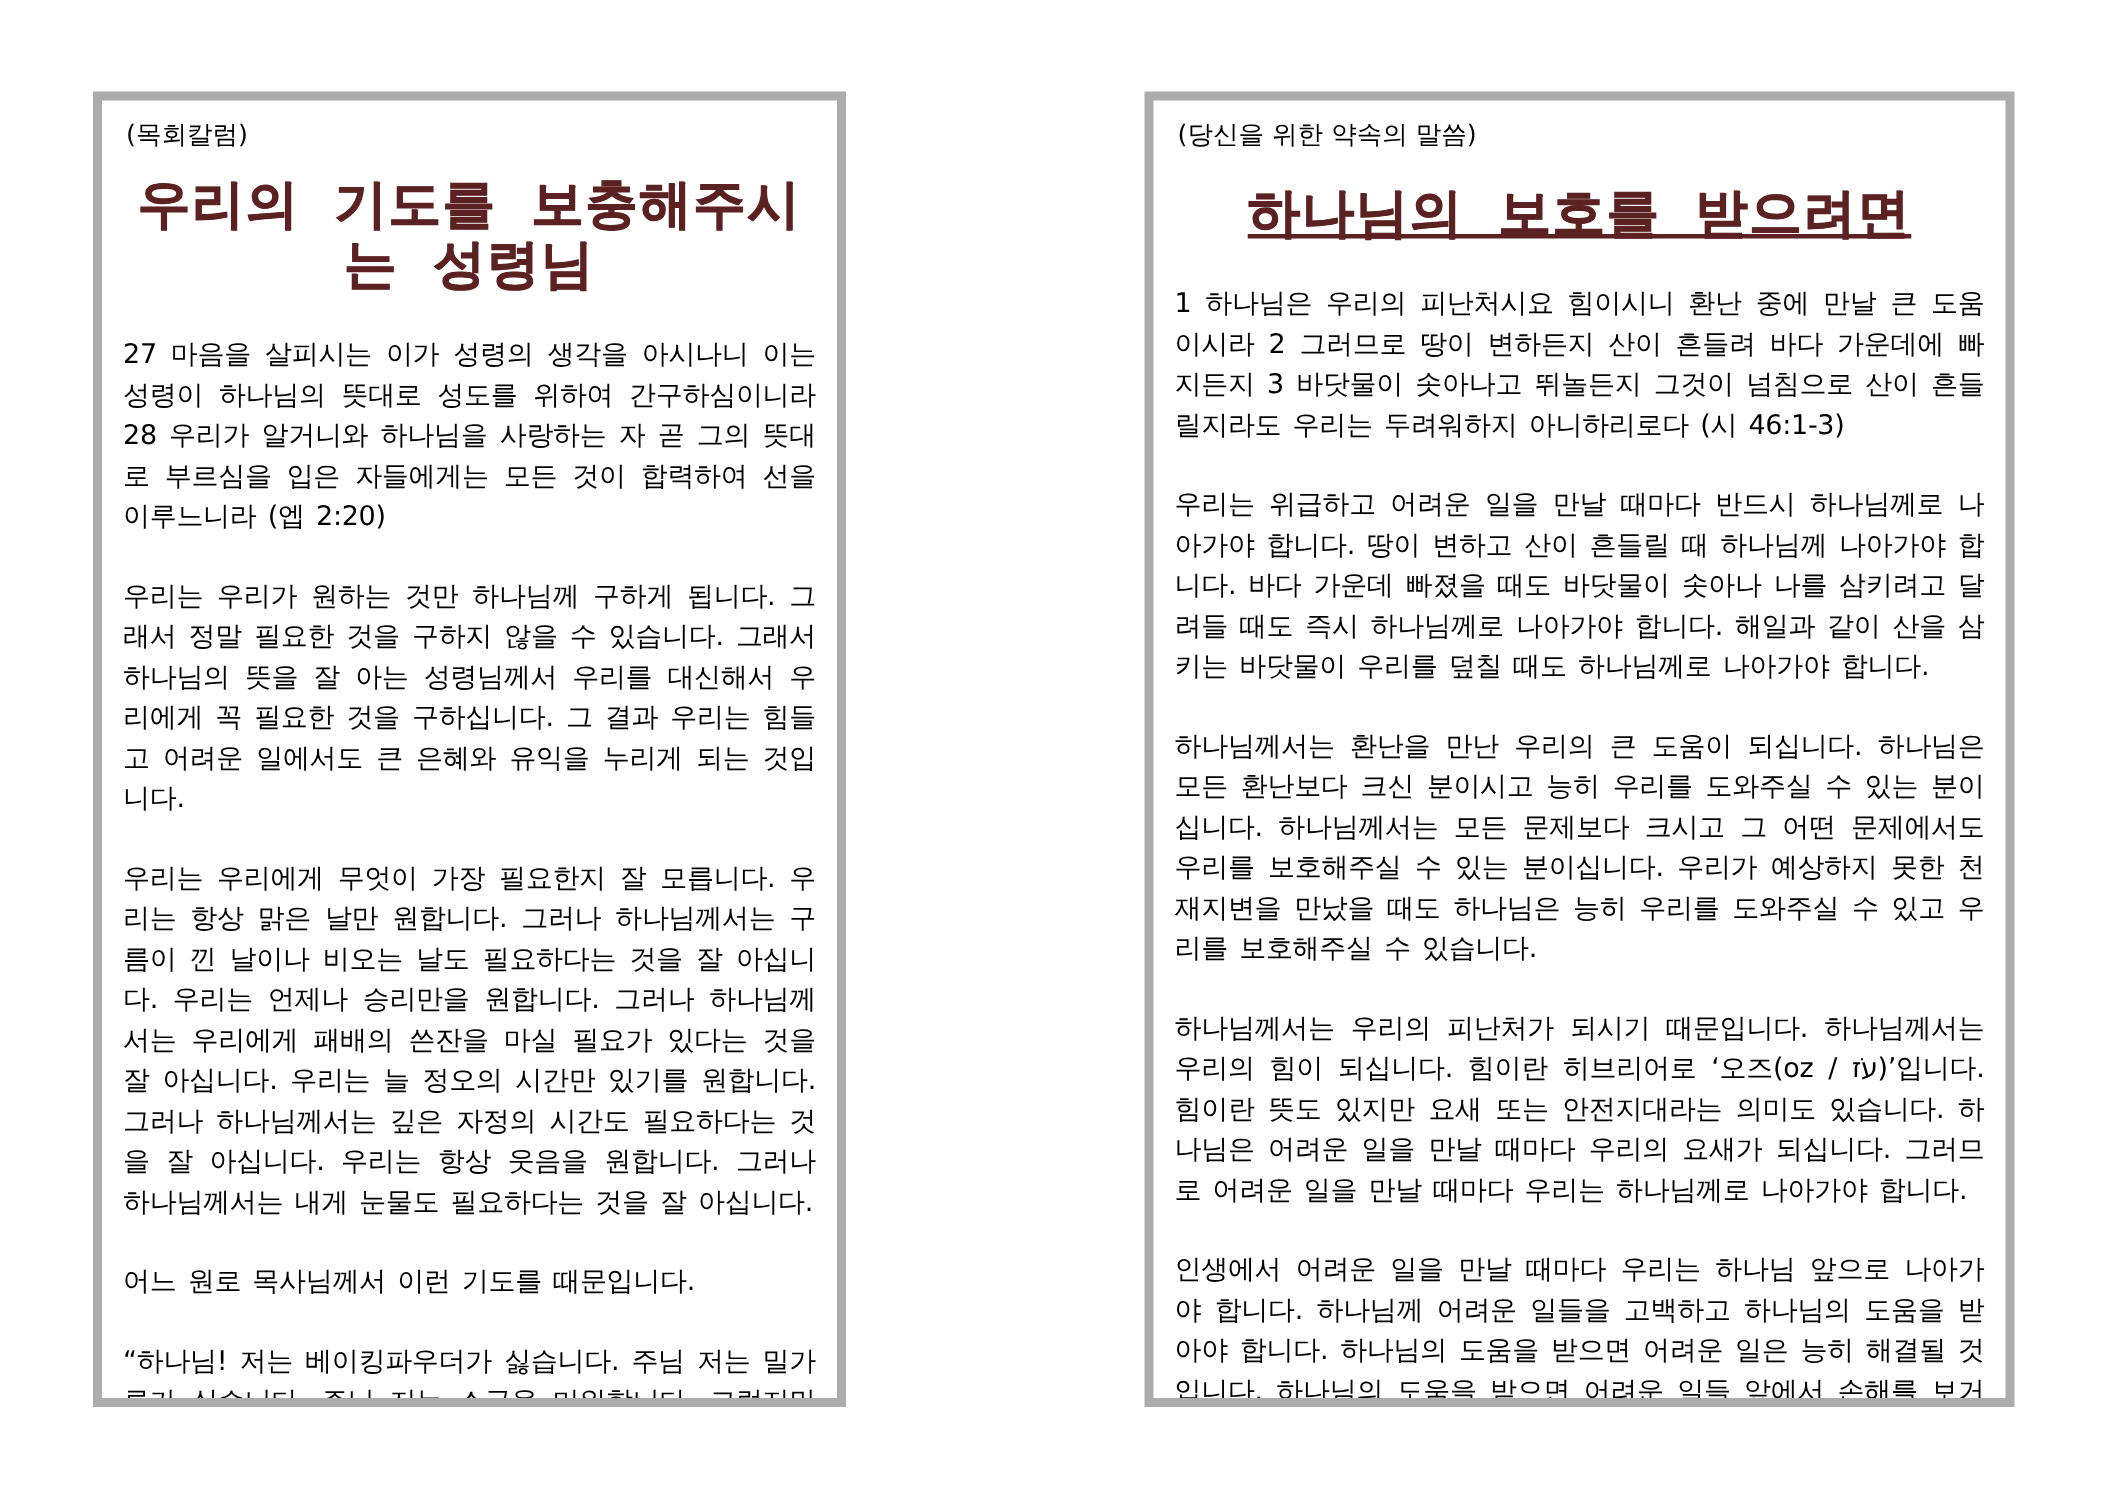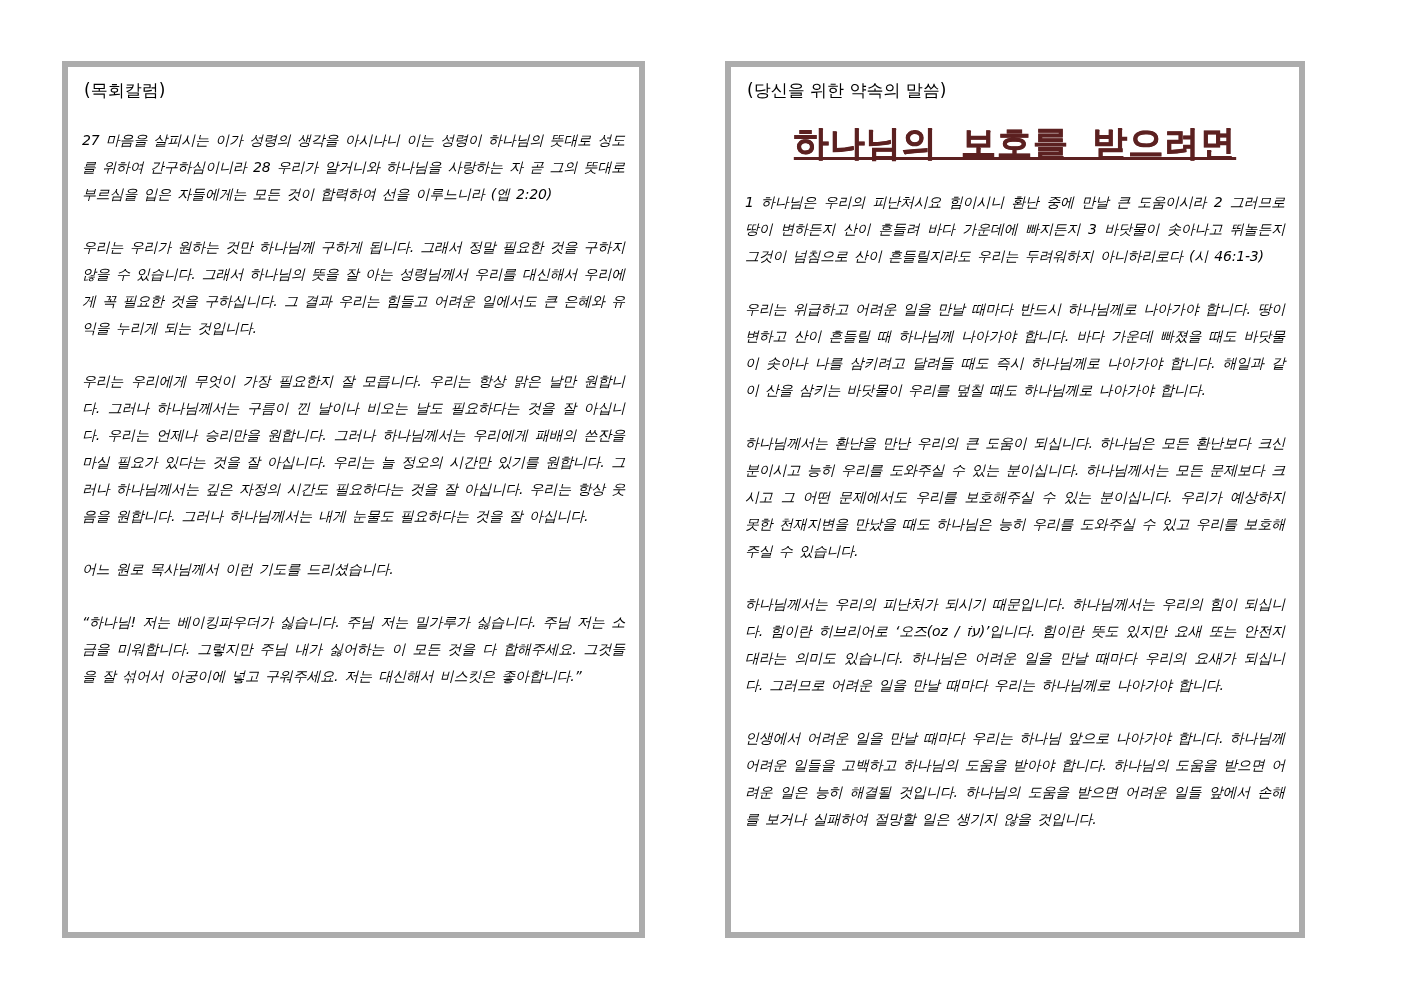--- a/index.html
+++ b/index.html
@@ -18,22 +18,22 @@
   .page {
     position: absolute;
     top: 61px;
     height: 877px;
     background: #ffffff;
     border: 6px solid #acacac;
     box-sizing: border-box;
     padding: 8px 14px 10px 14px;
     overflow: hidden;
   }
-  .page-left  { left: 62px;  width: 583px; }
-  .page-right { left: 725px; width: 580px; }
+  .page-left  { left: 62px;  width: 502px; }
+  .page-right { left: 763px; width: 580px; }
 
   .page-header {
     font-size: 17px;
     line-height: 22px;
     color: #000000;
     margin: 4px 0 0 2px;
     letter-spacing: 0px;
   }
   .page-title {
     text-align: center;
@@ -45,43 +45,43 @@
     word-spacing: 10px;
     margin: 16px 0 0 0;
     -webkit-text-stroke: 0.6px #5c2121;
   }
   .page-right .page-title { margin-top: 22px; text-decoration: underline; }
 
   .body-text {
     margin-top: 26px;
   }
   .para {
-    font-size: 14px;
+    font-size: 18px;
     line-height: 27px;
     color: #000000;
     text-align: justify;
     letter-spacing: -0.2px;
     word-spacing: 2px;
     margin: 0 0 26px 0;
-    font-style: italic;
   }
   .para:last-child { margin-bottom: 0; }
 </style>
 </head>
 <body>
 
 <div class="canvas">
 
   <div class="page page-left">
     <div class="page-header">(목회칼럼)</div>
+    <div class="page-title">우리의 기도를 보충해주시는 성령님</div>
     <div class="body-text">
       <p class="para">27 마음을 살피시는 이가 성령의 생각을 아시나니 이는 성령이 하나님의 뜻대로 성도를 위하여 간구하심이니라 28 우리가 알거니와 하나님을 사랑하는 자 곧 그의 뜻대로 부르심을 입은 자들에게는 모든 것이 합력하여 선을 이루느니라 (엡 2:20)</p>
       <p class="para">우리는 우리가 원하는 것만 하나님께 구하게 됩니다. 그래서 정말 필요한 것을 구하지 않을 수 있습니다. 그래서 하나님의 뜻을 잘 아는 성령님께서 우리를 대신해서 우리에게 꼭 필요한 것을 구하십니다. 그 결과 우리는 힘들고 어려운 일에서도 큰 은혜와 유익을 누리게 되는 것입니다.</p>
       <p class="para">우리는 우리에게 무엇이 가장 필요한지 잘 모릅니다. 우리는 항상 맑은 날만 원합니다. 그러나 하나님께서는 구름이 낀 날이나 비오는 날도 필요하다는 것을 잘 아십니다. 우리는 언제나 승리만을 원합니다. 그러나 하나님께서는 우리에게 패배의 쓴잔을 마실 필요가 있다는 것을 잘 아십니다. 우리는 늘 정오의 시간만 있기를 원합니다. 그러나 하나님께서는 깊은 자정의 시간도 필요하다는 것을 잘 아십니다. 우리는 항상 웃음을 원합니다. 그러나 하나님께서는 내게 눈물도 필요하다는 것을 잘 아십니다.</p>
-      <p class="para">어느 원로 목사님께서 이런 기도를 드리셨습니다.</p>
+      <p class="para">어느 원로 목사님께서 이런 기도를 때문입니다.</p>
       <p class="para">“하나님! 저는 베이킹파우더가 싫습니다. 주님 저는 밀가루가 싫습니다. 주님 저는 소금을 미워합니다. 그렇지만 주님 내가 싫어하는 이 모든 것을 다 합해주세요. 그것들을 잘 섞어서 아궁이에 넣고 구워주세요. 저는 대신해서 비스킷은 좋아합니다.”</p>
 
     </div>
   </div>
 
   <div class="page page-right">
     <div class="page-header">(당신을 위한 약속의 말씀)</div>
     <div class="page-title">하나님의 보호를 받으려면</div>
     <div class="body-text">
       <p class="para">1 하나님은 우리의 피난처시요 힘이시니 환난 중에 만날 큰 도움이시라 2 그러므로 땅이 변하든지 산이 흔들려 바다 가운데에 빠지든지 3 바닷물이 솟아나고 뛰놀든지 그것이 넘침으로 산이 흔들릴지라도 우리는 두려워하지 아니하리로다 (시 46:1-3)</p>

